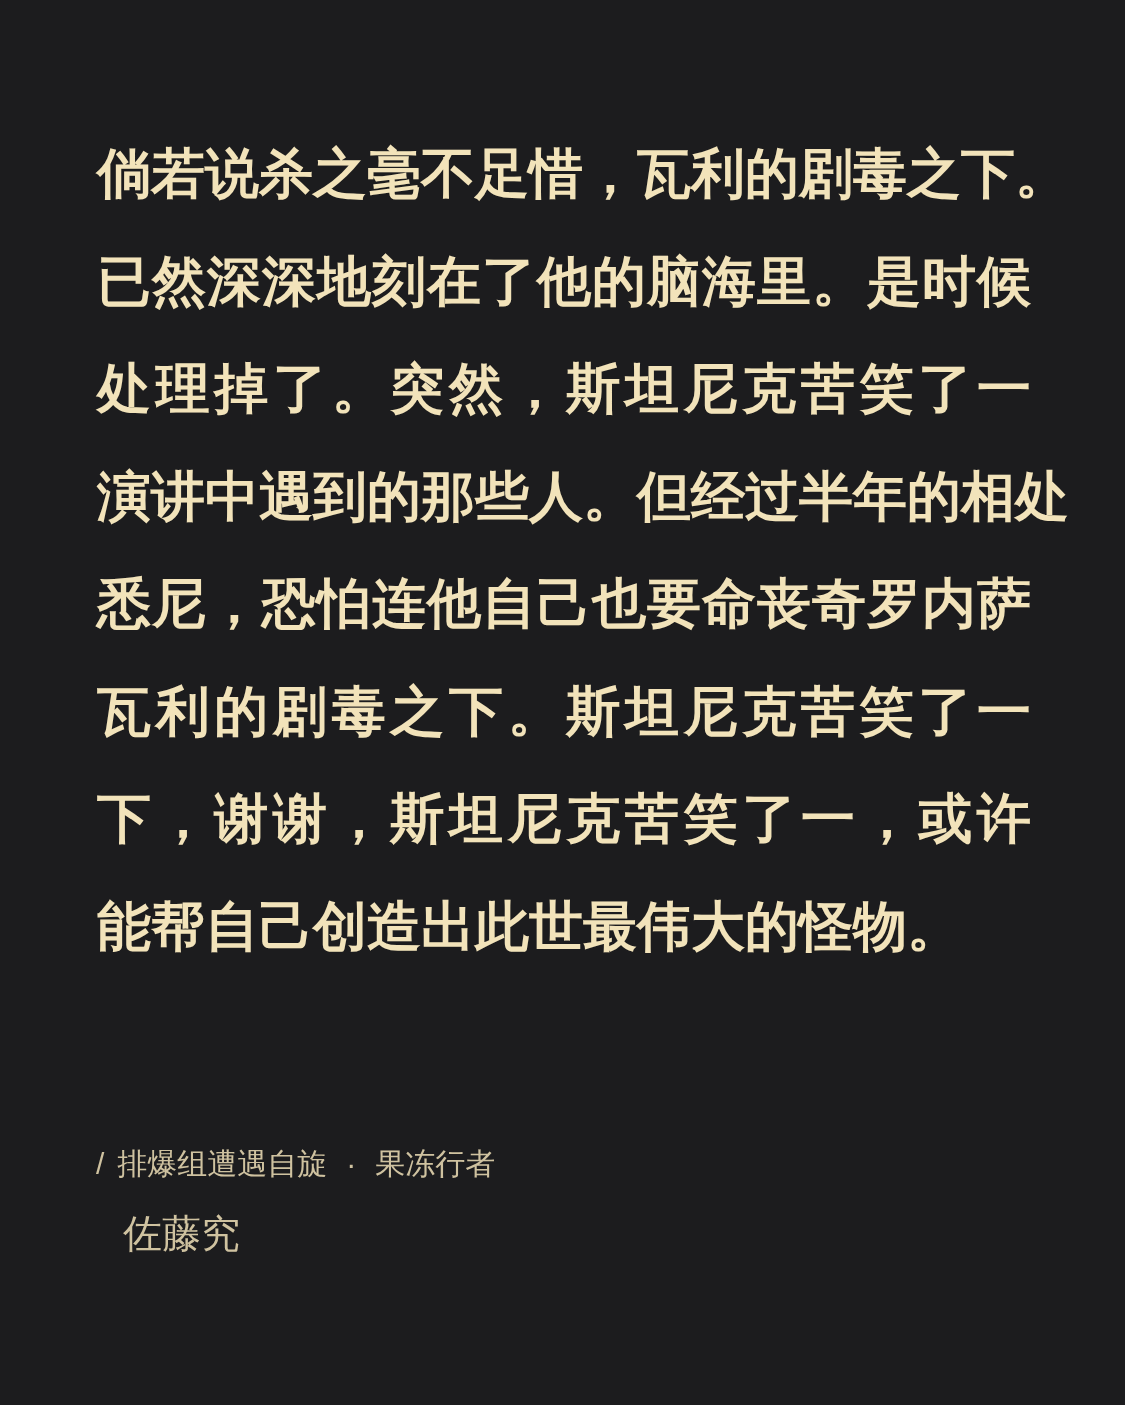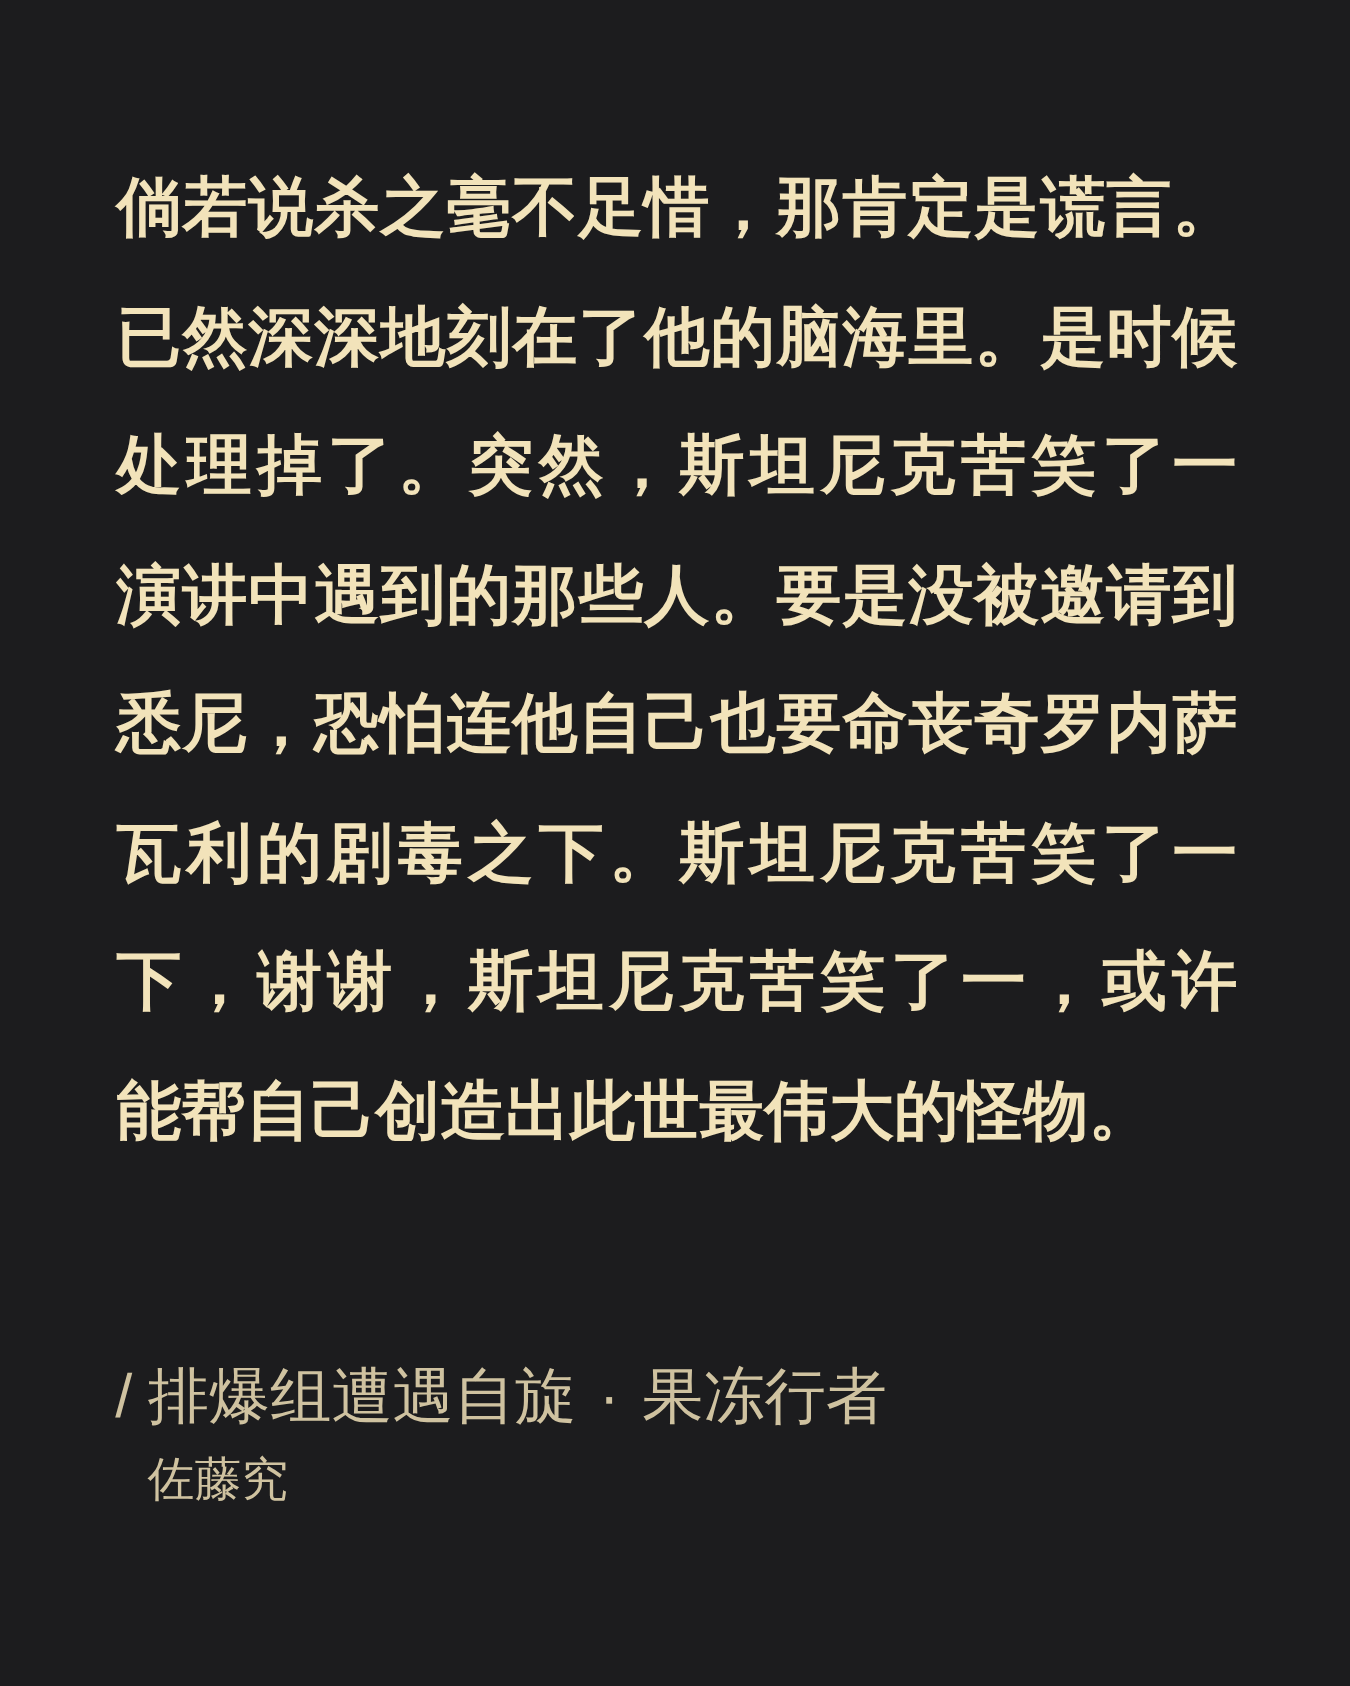--- a/index.html
+++ b/index.html
@@ -35,21 +35,21 @@
     text-justify: inter-character;
     white-space: nowrap;
   }
   .quote-line.last {
     text-align-last: left;
   }
   .source {
     position: absolute;
     left: 96px;
     top: 1141px;
-    font-size: 51px;
+    font-size: 30px;
     line-height: 46px;
     font-weight: 400;
     color: #cfc2a0;
     white-space: nowrap;
   }
   .source .slash {
     margin-right: 13px;
   }
   .source .sep {
     margin: 0 19px;
@@ -64,24 +64,24 @@
     color: #cfc2a0;
     white-space: nowrap;
   }
 </style>
 </head>
 <body style="background: rgb(28, 28, 30);">
 
 <div class="card">
 
   <div class="quote" style="color: rgb(242, 227, 186);">
-    <div class="quote-line">倘若说杀之毫不足惜，那肯定是谎言。</div>
+    <div class="quote-line">倘若说杀之毫不足惜，瓦利的剧毒之下。</div>
     <div class="quote-line">已然深深地刻在了他的脑海里。是时候</div>
     <div class="quote-line">处理掉了。突然，斯坦尼克苦笑了一</div>
-    <div class="quote-line">演讲中遇到的那些人。要是没被邀请到</div>
+    <div class="quote-line">演讲中遇到的那些人。但经过半年的相处</div>
     <div class="quote-line">悉尼，恐怕连他自己也要命丧奇罗内萨</div>
     <div class="quote-line">瓦利的剧毒之下。斯坦尼克苦笑了一</div>
     <div class="quote-line">下，谢谢，斯坦尼克苦笑了一，或许</div>
     <div class="quote-line last">能帮自己创造出此世最伟大的怪物。</div>
   </div>
 
   <div class="source" style="color: rgb(207, 194, 160);">
     <span class="slash">/</span><span class="chapter">排爆组遭遇自旋</span><span class="sep">·</span><span class="work">果冻行者</span>
   </div>
 

